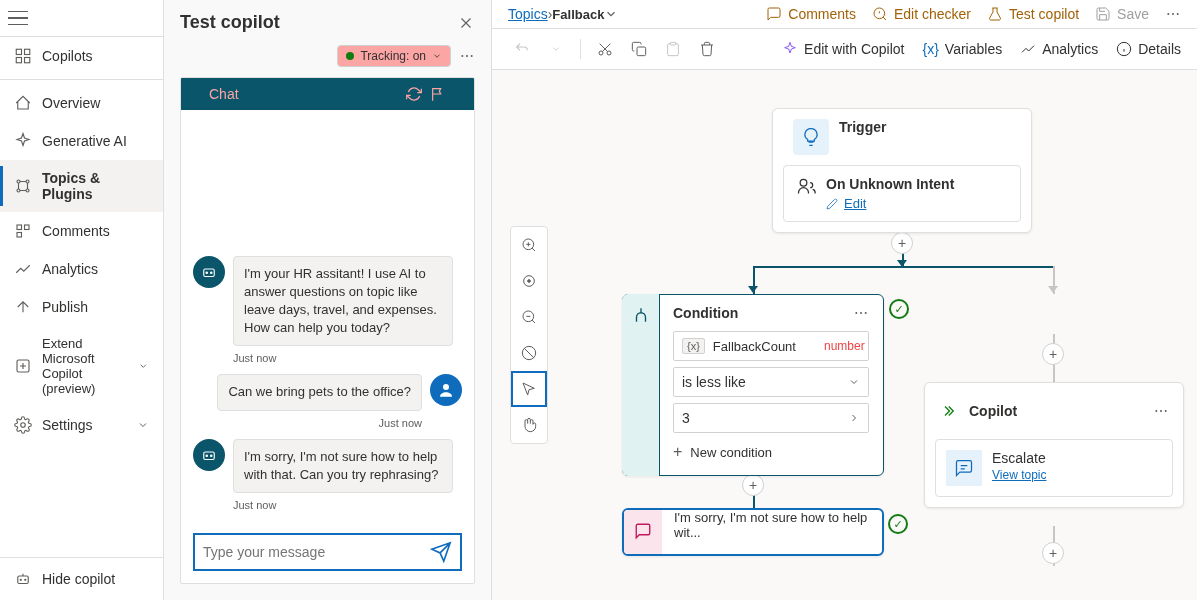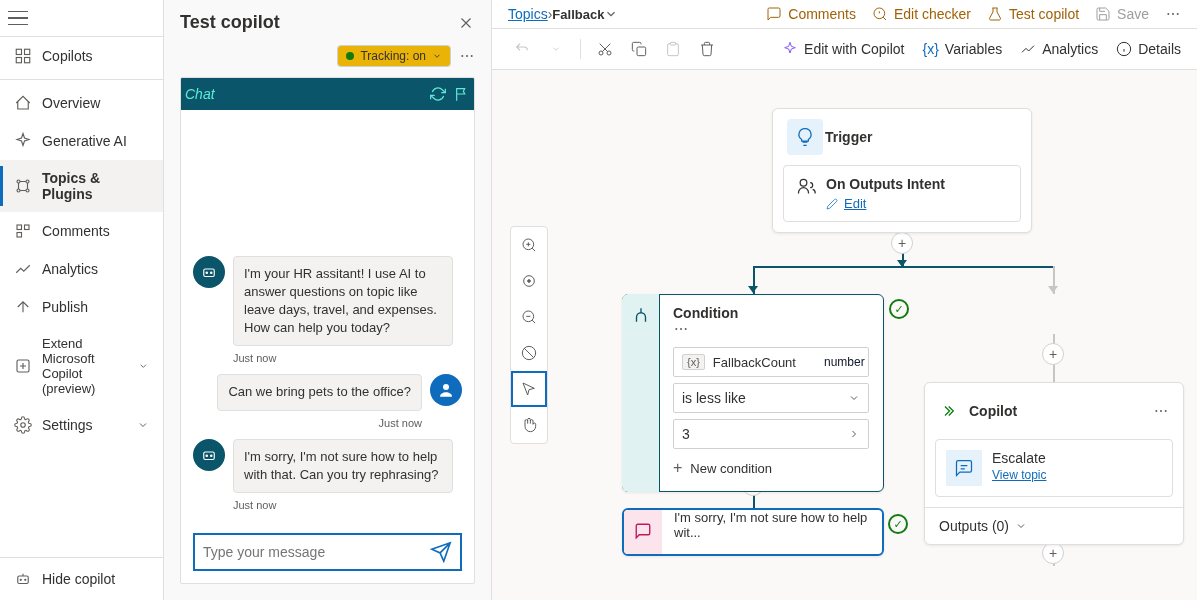--- a/index.html
+++ b/index.html
@@ -14,24 +14,24 @@
 .nav-icon { width: 18px; height: 18px; flex-shrink: 0; color: #605e5c; }
 .nav-chevron { margin-left: auto; color: #605e5c; }
 .sidebar-spacer { flex: 1; }
 .hide-copilot { display: flex; align-items: center; gap: 10px; padding: 12px 14px; border-top: 1px solid #e1dfdd; cursor: pointer; }
 
 .test-panel { width: 328px; border-right: 1px solid #e1dfdd; display: flex; flex-direction: column; background: #f9f9f9; }
 .test-header { display: flex; align-items: center; padding: 12px 16px; }
 .test-title { font-size: 18px; font-weight: 600; flex: 1; }
 .close-btn { cursor: pointer; color: #605e5c; }
 .tracking-row { display: flex; justify-content: flex-end; align-items: center; gap: 8px; padding: 0 16px 10px; }
-.tracking-pill { border: 1px solid #d1d1d1; border-radius: 4px; padding: 3px 8px; display: flex; align-items: center; gap: 6px; font-size: 12px; background: #eab308; }
+.tracking-pill { border: 1px solid #d1d1d1; border-radius: 4px; padding: 3px 8px; display: flex; align-items: center; gap: 6px; font-size: 12px; background: #fca5a5; }
 .green-dot { width: 8px; height: 8px; background: #107c10; border-radius: 50%; }
 .chat-box { margin: 0 16px 16px; flex: 1; background: #fff; border: 1px solid #e1dfdd; display: flex; flex-direction: column; border-radius: 2px; overflow: hidden; }
-.chat-header { background: #0b556a; color: #5eead4; padding: 8px 4px; display: flex; align-items: center; font-style: italic; }
+.chat-header { background: #0b556a; color: #fca5a5; padding: 8px 28px; display: flex; align-items: center; }
 .chat-header-title { flex: 1; }
 .chat-header-icon { margin-left: 8px; cursor: pointer; }
 .chat-body { flex: 1; padding: 12px; overflow-y: auto; display: flex; flex-direction: column; justify-content: flex-end; }
 .msg-row { display: flex; gap: 8px; margin-bottom: 4px; }
 .msg-row.user { justify-content: flex-end; }
 .avatar-bot { width: 32px; height: 32px; border-radius: 50%; background: #0b556a; display: flex; align-items: center; justify-content: center; flex-shrink: 0; color: #fff; }
 .avatar-user { width: 32px; height: 32px; border-radius: 50%; background: #0f6cbd; display: flex; align-items: center; justify-content: center; flex-shrink: 0; color: #fff; }
 .bubble { background: #f3f2f1; border: 1px solid #e1dfdd; padding: 8px 10px; border-radius: 4px; max-width: 220px; font-size: 13px; line-height: 1.4; }
 .timestamp { font-size: 11px; color: #605e5c; margin: 2px 0 10px 40px; }
 .timestamp.right { text-align: right; margin: 2px 40px 10px 0; }
@@ -54,37 +54,37 @@
 .toolbar-right { margin-left: auto; display: flex; gap: 18px; align-items: center; }
 .toolbar-link { display: flex; align-items: center; gap: 6px; cursor: pointer; }
 
 .canvas { flex: 1; position: relative; background: #faf9f8; overflow: hidden; }
 .zoom-controls { position: absolute; left: 18px; top: 50%; transform: translateY(-50%); background: #fff; border: 1px solid #e1dfdd; border-radius: 4px; display: flex; flex-direction: column; }
 .zoom-btn { width: 36px; height: 36px; display: flex; align-items: center; justify-content: center; cursor: pointer; color: #605e5c; }
 .zoom-btn.active { border: 2px solid #0f6cbd; }
 
 .node { position: absolute; background: #fff; border: 1px solid #e1dfdd; border-radius: 6px; box-shadow: 0 1px 3px rgba(0,0,0,0.08); }
 .trigger-node { left: 280px; top: 38px; width: 260px; }
-.trigger-header { display: flex; align-items: center; gap: 2px; padding: 10px 14px; }
+.trigger-header { display: flex; gap: 10px; padding: 10px 20px; }
 .trigger-icon-box { width: 36px; height: 36px; background: #e5f1fb; border-radius: 4px; display: flex; align-items: center; justify-content: center; color: #0f6cbd; }
 .trigger-body { margin: 0 10px 10px; border: 1px solid #e1dfdd; border-radius: 4px; padding: 10px 12px; }
 .trigger-body-title { font-weight: 600; margin-bottom: 4px; }
 .edit-link { color: #0f6cbd; text-decoration: underline; font-size: 13px; cursor: pointer; }
 .edit-row { display: flex; align-items: center; gap: 6px; }
 
 .condition-node { left: 130px; top: 224px; width: 262px; border: 1px solid #0b556a; }
 .condition-accent { position: absolute; left: -1px; top: -1px; bottom: -1px; width: 38px; background: #e0f2f1; border-radius: 6px 0 0 6px; border-right: 1px solid #0b556a; display: flex; align-items: flex-start; justify-content: center; padding-top: 12px; color: #0b556a; }
-.node-header { display: flex; padding: 10px 14px 10px 50px; flex-direction: column; }
+.node-header { display: flex; align-items: center; padding: 10px 14px 10px 50px; }
 .node-title { font-weight: 600; flex: 1; }
 .node-more { cursor: pointer; color: #605e5c; }
 .condition-body { padding: 0 14px 14px 50px; }
 .var-row { border: 1px solid #d1d1d1; border-radius: 2px; display: flex; align-items: center; padding: 6px 8px; gap: 8px; margin-bottom: 6px; cursor: pointer; }
 .var-badge { background: #f3f2f1; border: 1px solid #d1d1d1; border-radius: 2px; padding: 1px 4px; font-size: 11px; color: #605e5c; }
 .var-name { font-size: 13px; }
-.var-type { color: #0f172a; font-size: 12px; margin-left: auto; margin-right: 6px; padding-left: 20px; }
+.var-type { color: #ef4444; font-size: 12px; margin-left: auto; margin-right: 6px; padding-left: 20px; }
 .op-row { border: 1px solid #d1d1d1; border-radius: 2px; padding: 6px 8px; margin-bottom: 6px; display: flex; align-items: center; cursor: pointer; }
 .val-row { border: 1px solid #d1d1d1; border-radius: 2px; padding: 6px 8px; margin-bottom: 10px; display: flex; align-items: center; cursor: pointer; }
 .new-cond { display: flex; align-items: center; gap: 8px; cursor: pointer; color: #323130; font-size: 13px; }
 .check-badge { position: absolute; right: -26px; top: 4px; width: 20px; height: 20px; border: 2px solid #107c10; border-radius: 50%; display: flex; align-items: center; justify-content: center; color: #107c10; font-size: 11px; }
 
 .other-node { left: 432px; top: 224px; width: 260px; }
 .other-accent { width: 36px; height: 40px; display: flex; align-items: center; justify-content: center; color: #605e5c; }
 .other-header { display: flex; align-items: center; padding: 8px 14px 8px 8px; }
 
 .redirect-node { left: 432px; top: 312px; width: 260px; }
@@ -417,21 +417,21 @@
         </div>
         <span style="font-weight:600;">Trigger</span>
       </div>
       <div class="trigger-body">
         <div class="edit-row" style="gap:10px;align-items:flex-start;">
           <svg width="20" height="20" viewBox="0 0 24 24" fill="none" stroke="#323130" stroke-width="1.5">
               <circle cx="9" cy="8" r="4"></circle>
               <path d="M3 21v-1a6 6 0 0112 0v1M17 8a3 3 0 110 6M23 21v-1a4 4 0 00-3-3.87"></path>
             </svg>
           <div>
-            <div class="trigger-body-title">On Outputs Intent</div>
+            <div class="trigger-body-title">On Unknown Intent</div>
             <div class="edit-row">
               <svg width="12" height="12" viewBox="0 0 24 24" fill="none" stroke="#0f6cbd" stroke-width="1.5">
                   <path d="M17 3a2.828 2.828 0 114 4L7.5 20.5 2 22l1.5-5.5L17 3z"></path>
                 </svg>
               <span class="edit-link">Edit</span>
             </div>
           </div>
         </div>
       </div>
     </div>
@@ -501,26 +501,20 @@
                 <path d="M21 15a2 2 0 01-2 2H7l-4 4V5a2 2 0 012-2h14a2 2 0 012 2z"></path>
                 <path d="M8 9h8M8 13h5"></path>
               </svg>
           </div>
           <div>
             <div style="font-weight:400;">Escalate</div>
             <span class="edit-link" style="font-size:12px;">View topic</span>
           </div>
         </div>
       </div>
-      <div class="outputs-row">
-        <span>Outputs (0)</span>
-        <svg width="12" height="12" viewBox="0 0 24 24" fill="none" stroke="#605e5c" stroke-width="2">
-            <path d="M6 9l6 6 6-6"></path>
-          </svg>
-      </div>
     </div>
 
     <div class="node msg-node">
       <div class="msg-accent">
         <svg width="18" height="18" viewBox="0 0 24 24" fill="none" stroke="currentColor" stroke-width="1.8">
             <path d="M21 15a2 2 0 01-2 2H7l-4 4V5a2 2 0 012-2h14a2 2 0 012 2z"></path>
           </svg>
       </div>
       <div class="check-badge" style="right:-26px;top:4px;">✓</div>
       <div class="msg-body">I'm sorry, I'm not sure how to help wit...</div>

